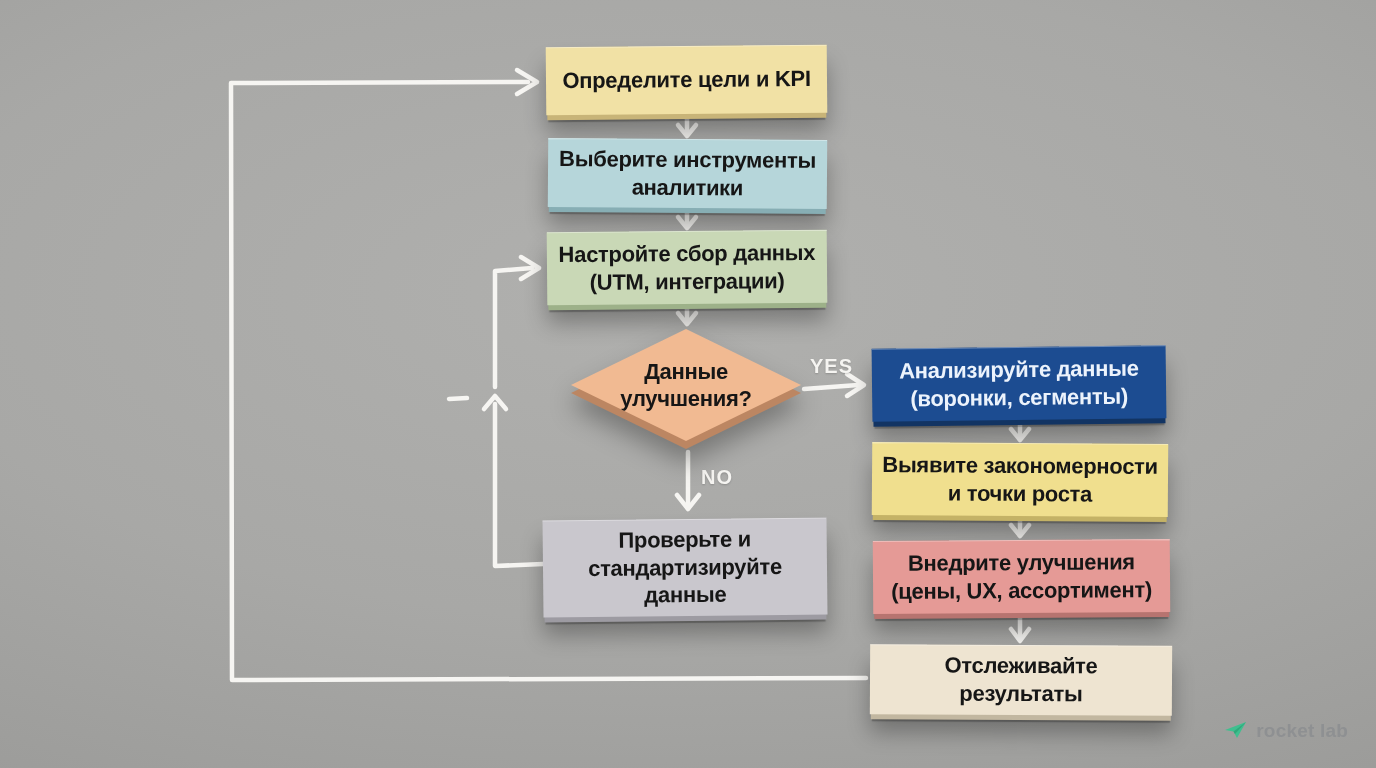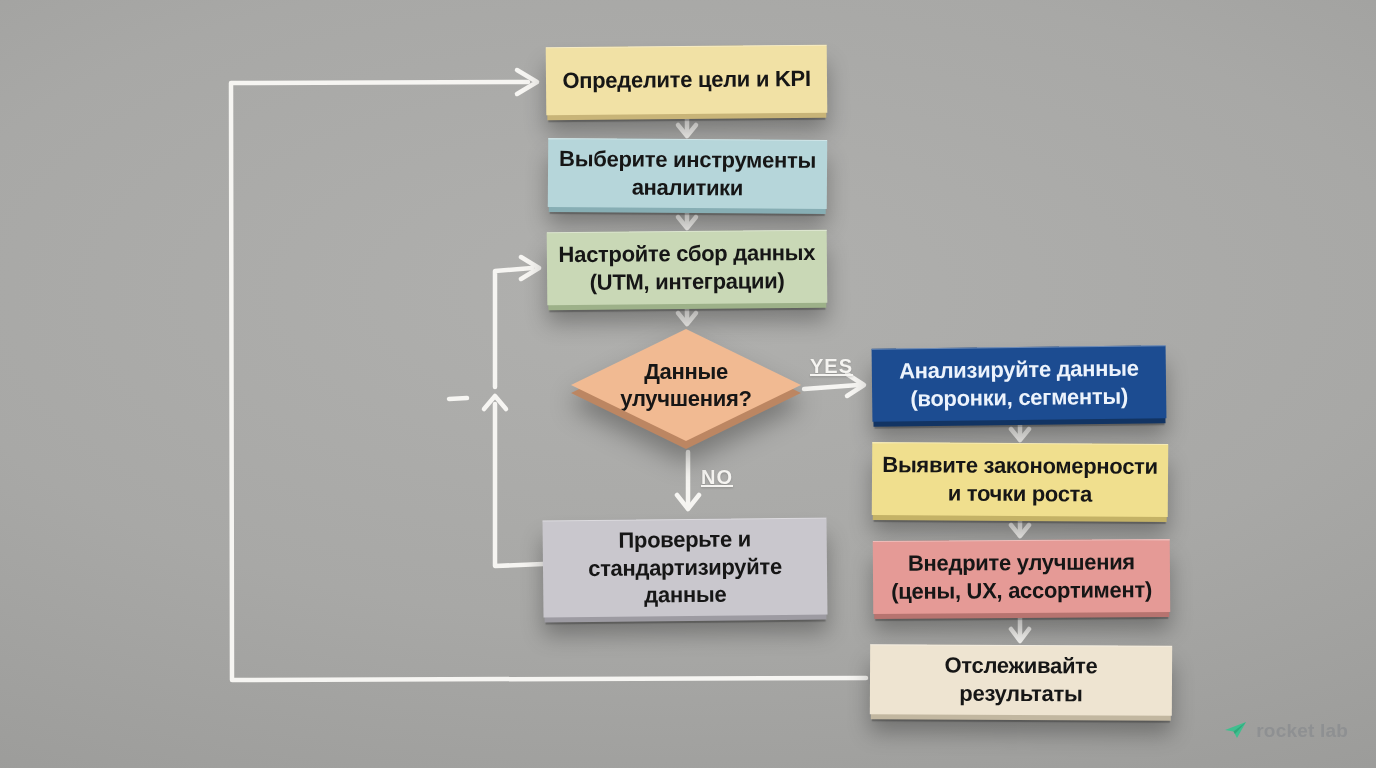--- a/index.html
+++ b/index.html
@@ -108,22 +108,22 @@
       <path d="M521,257 L539,268 L521,279"></path>
       <path d="M449,399 L467,398"></path>
     </g>
 
     <g>
       <path d="M866,678 L232,680 L231,83 L528,82"></path>
       <path d="M517,70 L537,82 L517,94"></path>
     </g>
   </svg>
 
-  <div class="flow-label" style="left:810px;top:355px;text-decoration:underline;">YES</div>
-  <div class="flow-label" style="left:701px;top:466px;text-decoration:underline;">NO</div>
+  <div class="flow-label" style="left:810px;top:355px;">YES</div>
+  <div class="flow-label" style="left:701px;top:466px;">NO</div>
 
   <div class="note" style="left:546px;top:46px;width:281px;height:68px;background:#f1e1a5;--edge:#c8b478;transform:rotate(-0.5deg);">
     <span class="ln">Определите цели и KPI</span>
   </div>
 
   <div class="note" style="left:548px;top:139px;width:279px;height:69px;background:#b6d6da;--edge:#87aeb4;transform:rotate(0.4deg);">
     <span class="ln">Выберите инструменты</span>
     <span class="ln">аналитики</span>
   </div>
 

